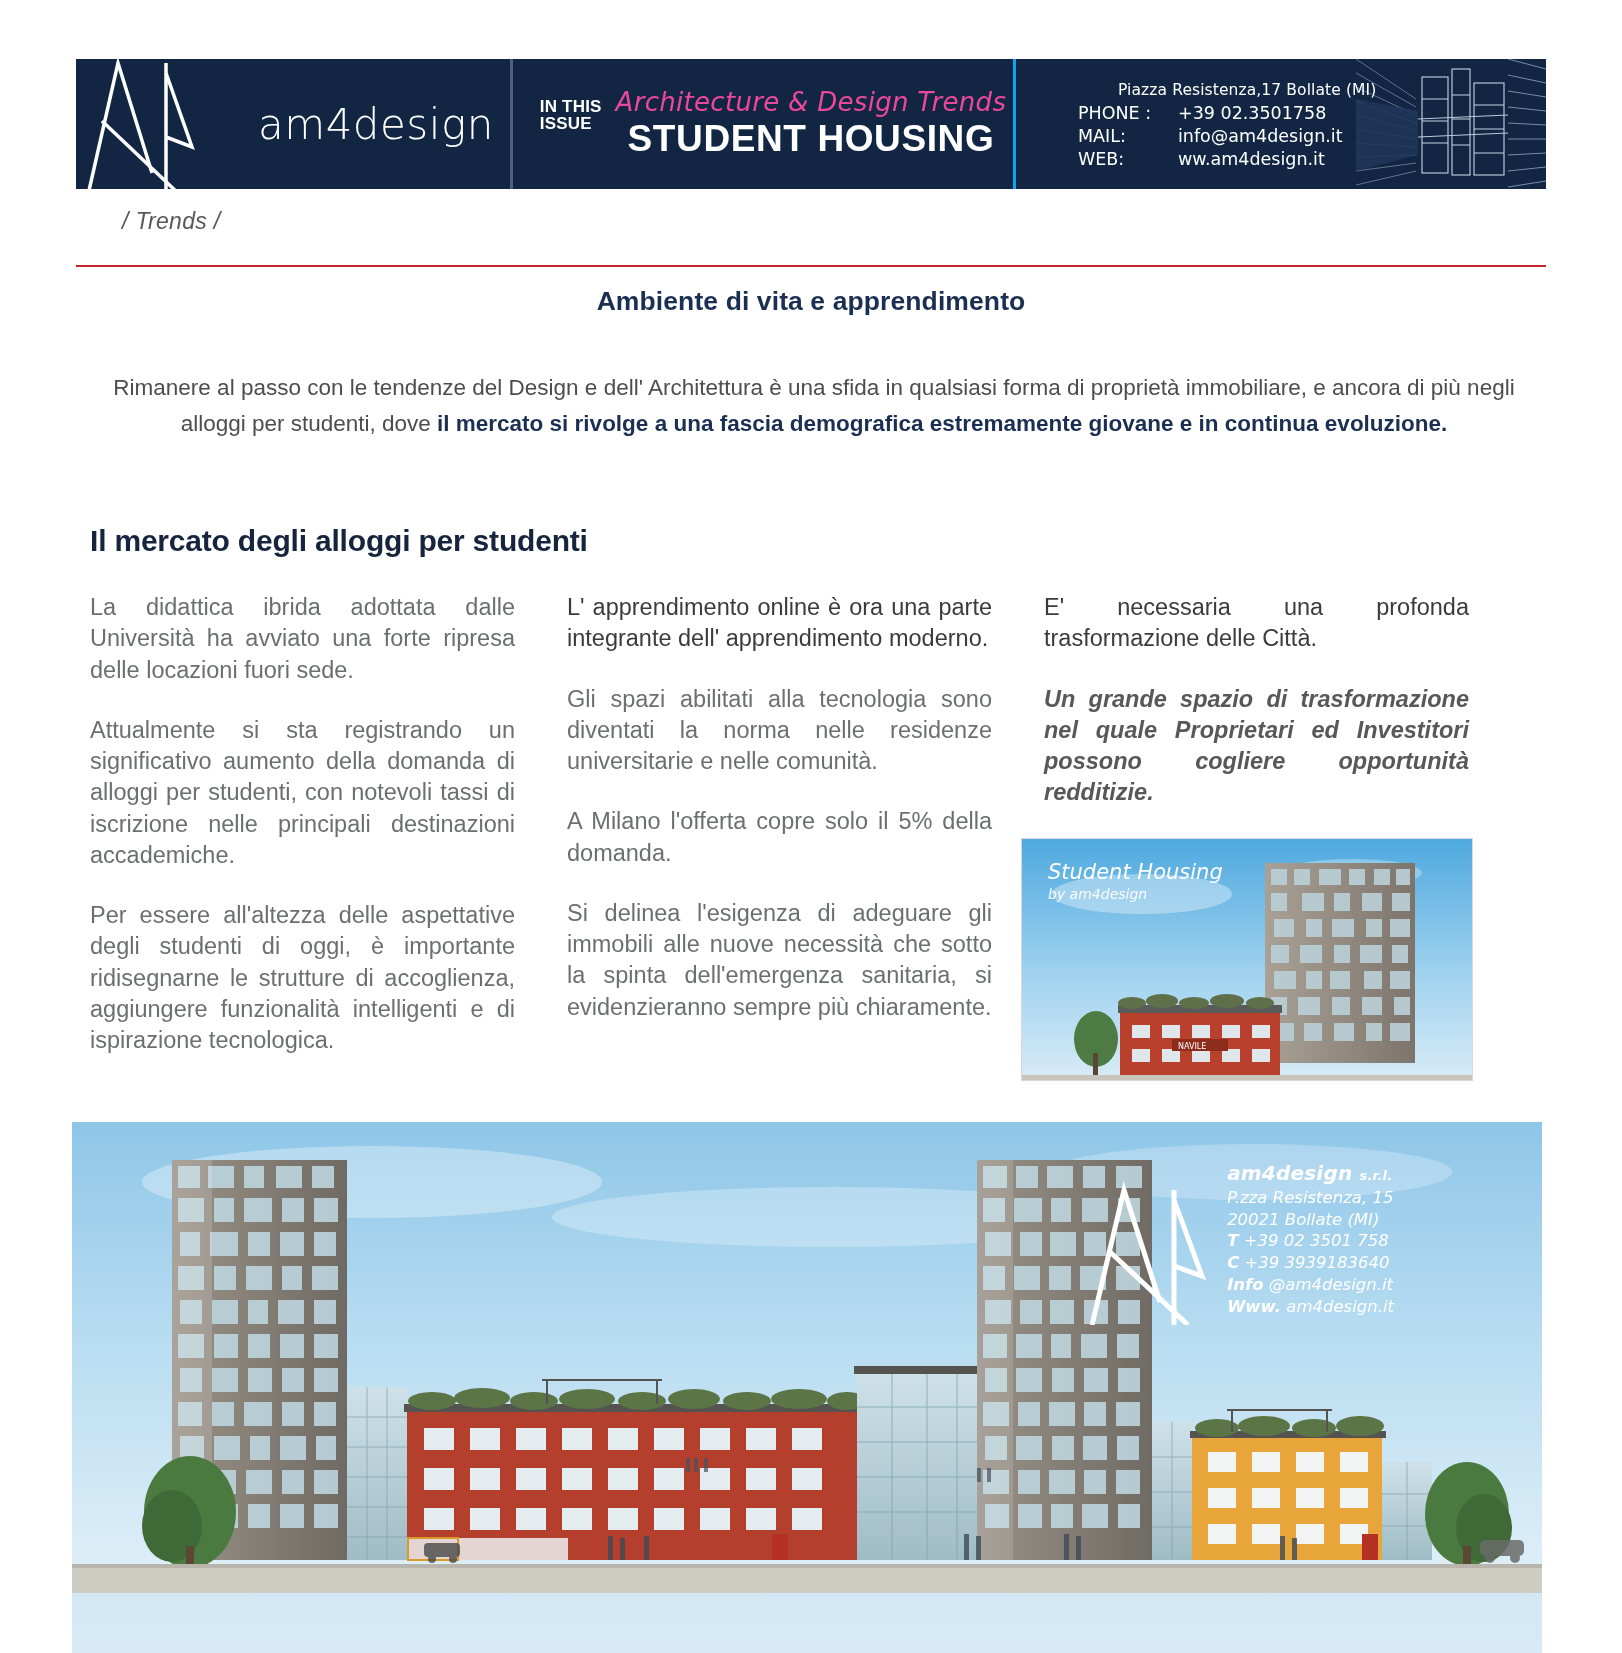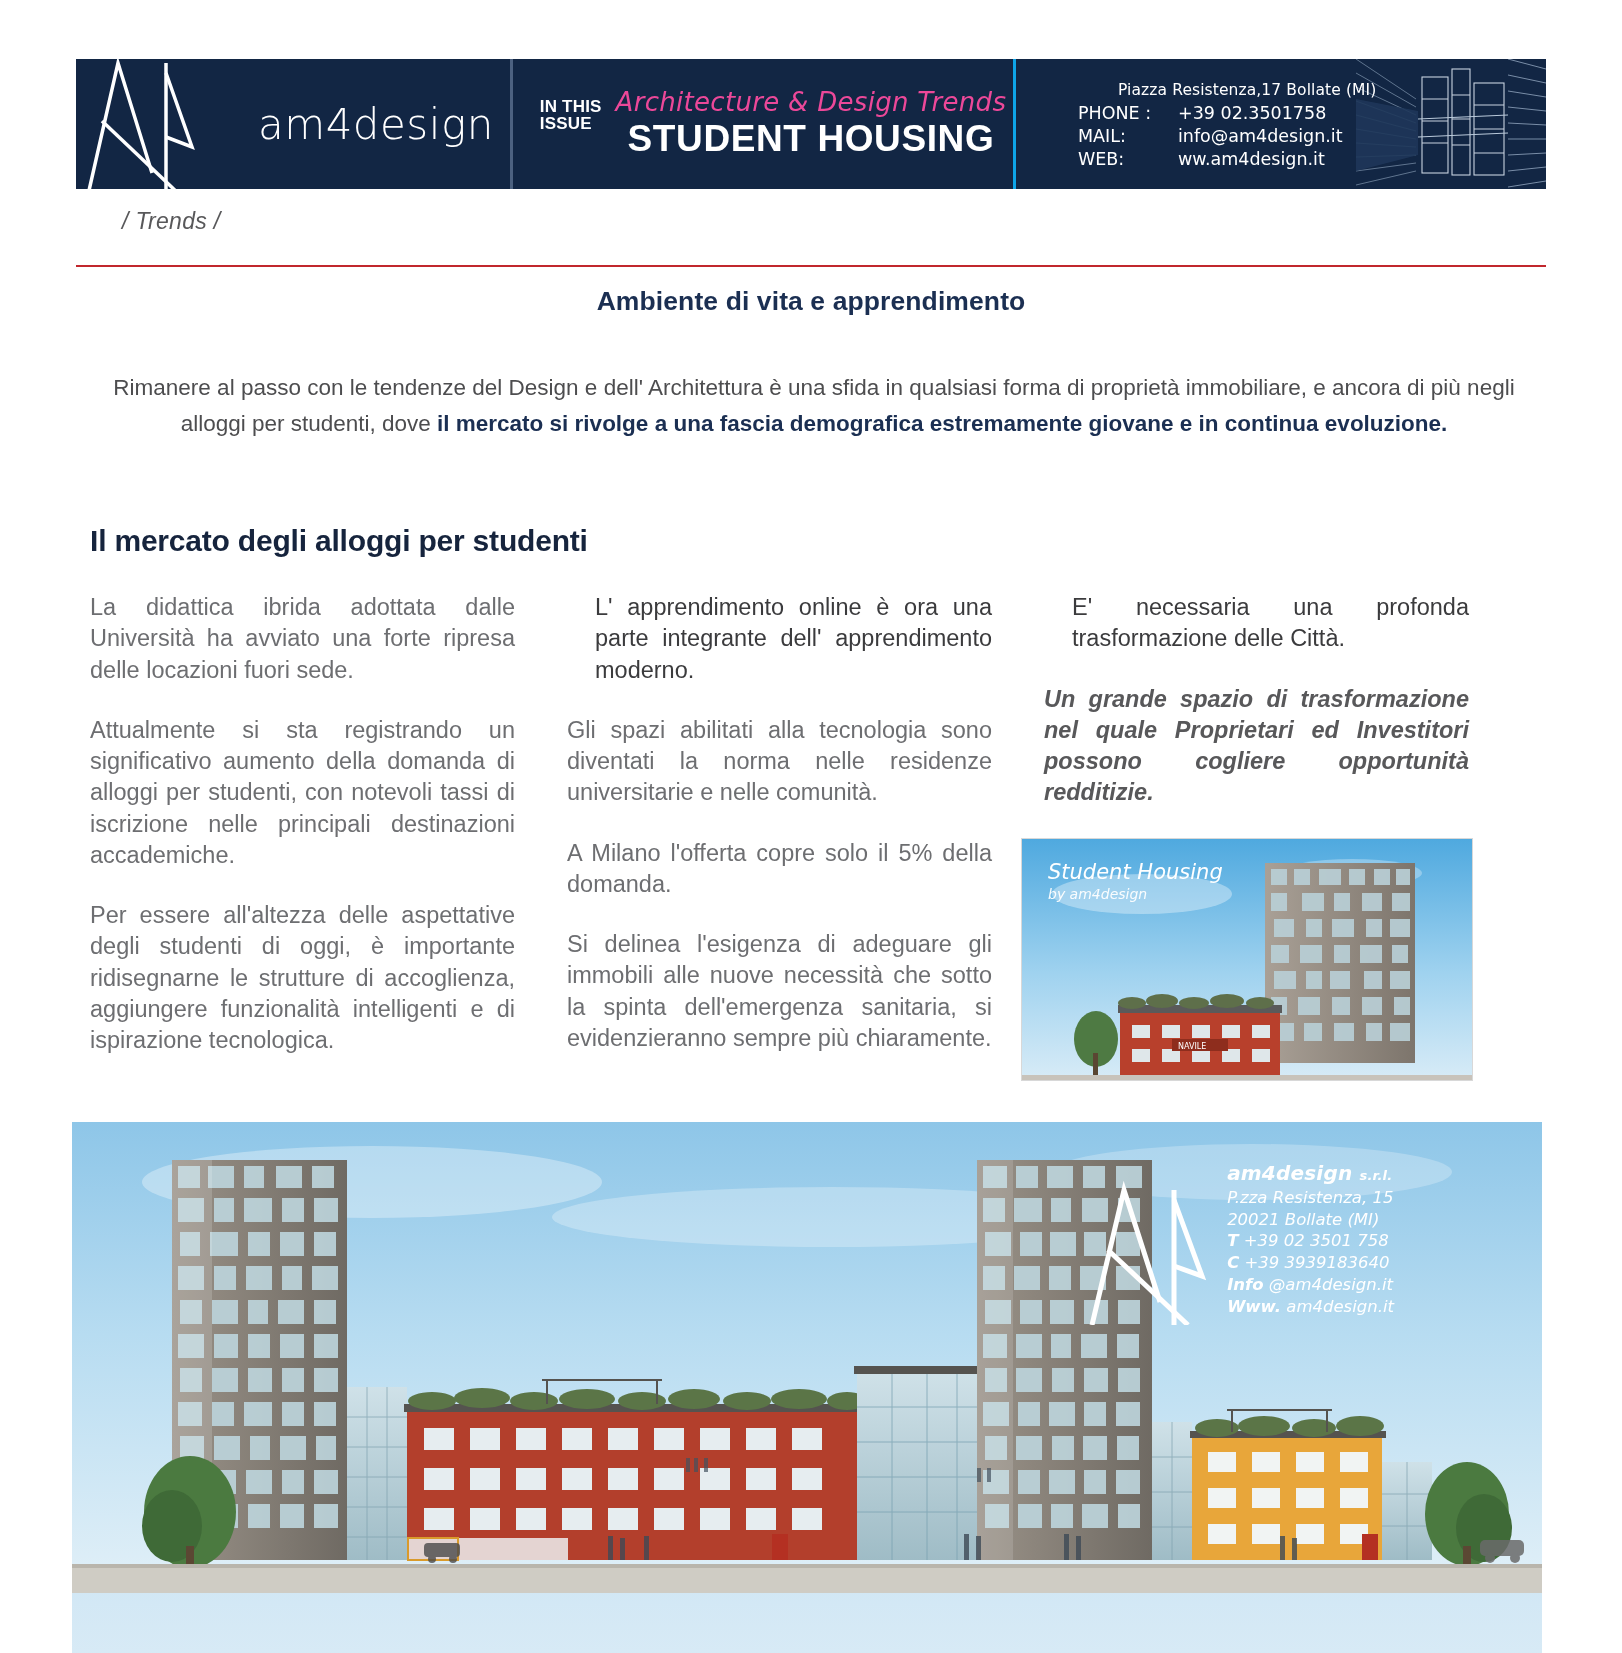--- a/index.html
+++ b/index.html
@@ -88,21 +88,21 @@
 
   
   .cols { position:absolute; left: 90px; top: 592px; width: 1440px; display:flex; }
   .col { width: 425px; }
   .col + .col { margin-left: 52px; }
   .col p {
     text-align: justify; font-size: 23.5px; line-height: 1.33;
     color:#6d6e71; margin-bottom: 29px;
     font-family:"Liberation Sans", sans-serif;
   }
-  .col p.dark { color:#3b3b3d;margin-left:28px; }
+  .col p.dark { color:#3b3b3d; }
   .col p.bi { font-weight:700; font-style: italic; color:#58585a; }
   .col p:last-child { margin-bottom: 0; }
 
   
   .mini-fig {
     position:absolute; left: 1021px; top: 838px; width: 452px; height: 243px;
     overflow:hidden; border: 1px solid #d8d8d8; background:#cfe6f5;
   }
   .mini-cap { position:absolute; left: 26px; top: 22px; z-index: 9; color:#ffffff;
     font-family:"DejaVu Sans", sans-serif; }

